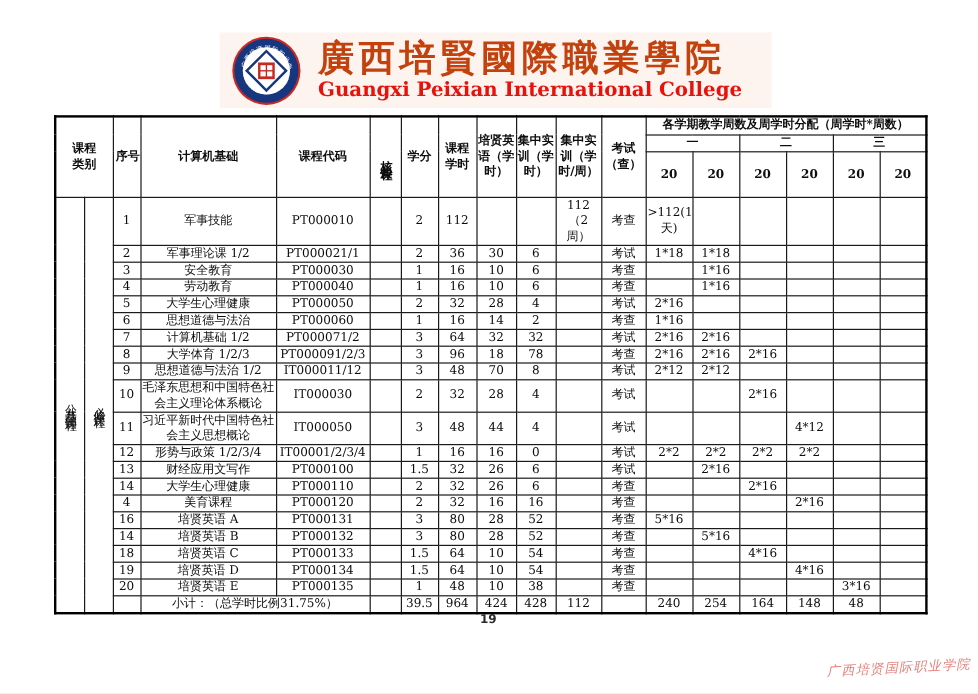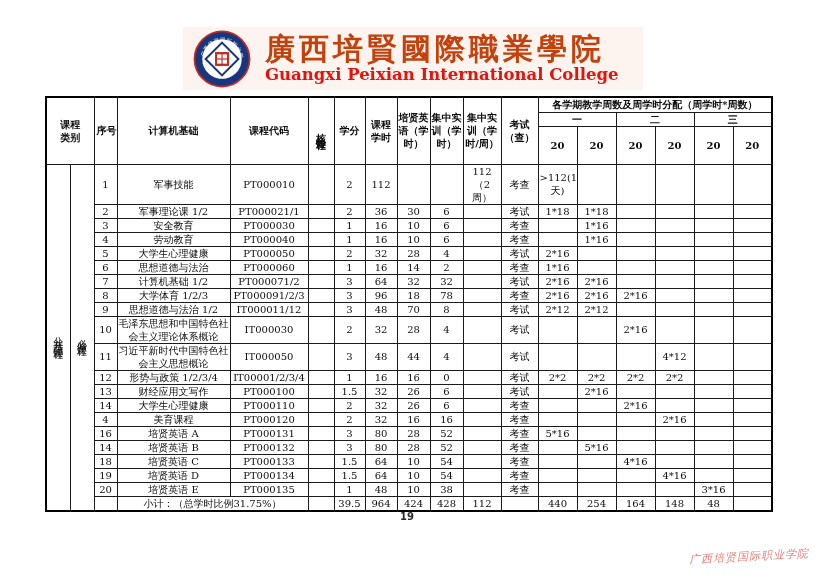--- a/index.html
+++ b/index.html
@@ -486,21 +486,21 @@
         <tr>
           <td></td>
           <td colspan="2">小计：（总学时比例31.75%）</td>
           <td></td>
           <td>39.5</td>
           <td>964</td>
           <td>424</td>
           <td>428</td>
           <td>112</td>
           <td></td>
-          <td>440</td>
+          <td>240</td>
           <td>254</td>
           <td>164</td>
           <td>148</td>
           <td>48</td>
           <td></td>
         </tr>
       </tbody>
   </table>
 
   <div class="page-num">19</div>

